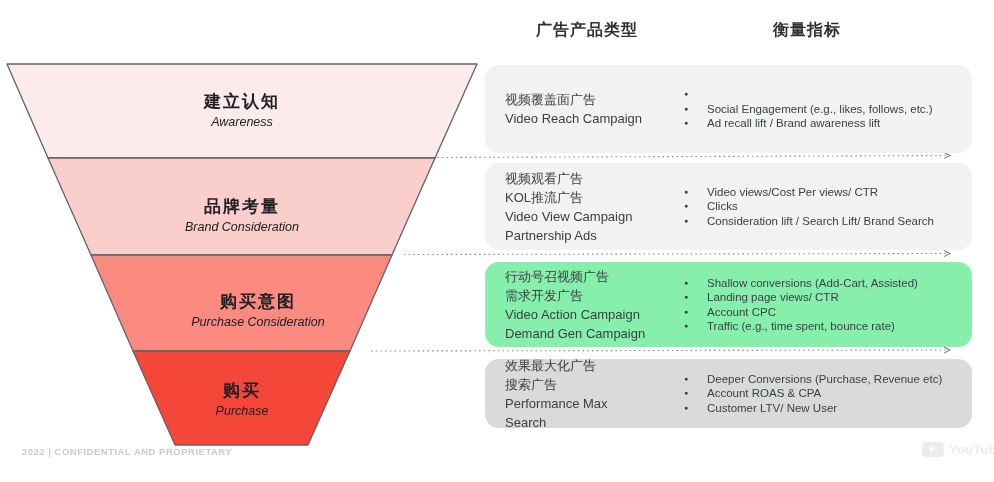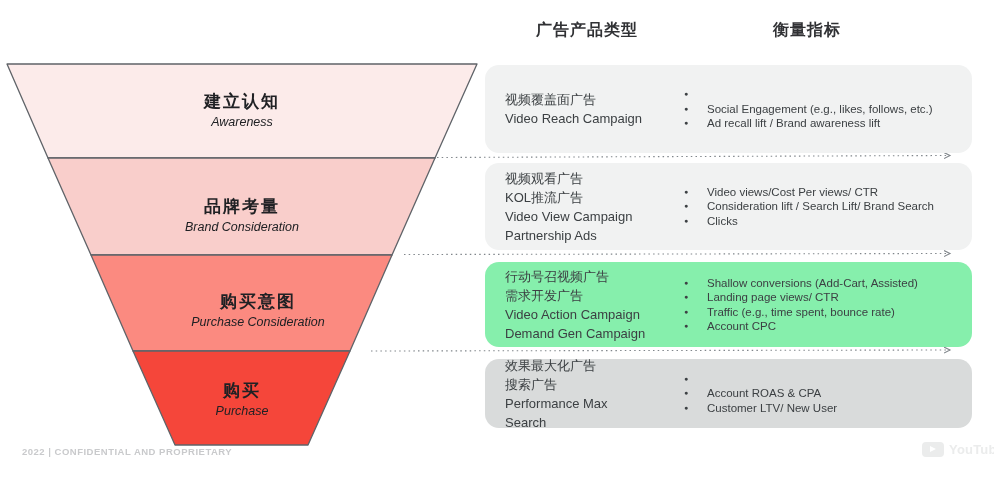--- a/index.html
+++ b/index.html
@@ -126,25 +126,25 @@
       <div>Video View Campaign</div>
       <div>Partnership Ads</div>
     </div>
     <div class="metrics">
       <div class="metric-row">
         <span class="bullet">●</span>
         <span>Video views/Cost Per views/ CTR</span>
         </div>
       <div class="metric-row">
         <span class="bullet">●</span>
+        <span>Clicks</span>
+        </div>
+      <div class="metric-row">
+        <span class="bullet">●</span>
         <span>Consideration lift / Search Lift/ Brand Search</span>
-        </div>
-      <div class="metric-row">
-        <span class="bullet">●</span>
-        <span>Clicks</span>
         </div>
     </div>
   </div>
 
   <div class="card" id="card-3" style="background-color: #86efac;">
     <div class="products">
       <div>行动号召视频广告</div>
       <div>需求开发广告</div>
       <div>Video Action Campaign</div>
       <div>Demand Gen Campaign</div>
@@ -153,39 +153,40 @@
       <div class="metric-row">
         <span class="bullet">●</span>
         <span>Shallow conversions (Add-Cart, Assisted)</span>
         </div>
       <div class="metric-row">
         <span class="bullet">●</span>
         <span>Landing page views/ CTR</span>
         </div>
       <div class="metric-row">
         <span class="bullet">●</span>
+        <span>Account CPC</span>
+        </div>
+      <div class="metric-row">
+        <span class="bullet">●</span>
         <span>Traffic (e.g., time spent, bounce rate)</span>
-        </div>
-      <div class="metric-row">
-        <span class="bullet">●</span>
-        <span>Account CPC</span>
         </div>
     </div>
   </div>
 
   <div class="card" id="card-4" style="background-color: rgb(217, 219, 219);">
     <div class="products">
       <div>效果最大化广告</div>
       <div>搜索广告</div>
       <div>Performance Max</div>
       <div>Search</div>
     </div>
     <div class="metrics">
       <div class="metric-row">
         <span class="bullet">●</span>
+        <span>Deeper Conversions (Purchase, Revenue etc)</span>
         </div>
       <div class="metric-row">
         <span class="bullet">●</span>
         <span>Account ROAS &amp; CPA</span>
         </div>
       <div class="metric-row">
         <span class="bullet">●</span>
         <span>Customer LTV/ New User</span>
         </div>
     </div>

